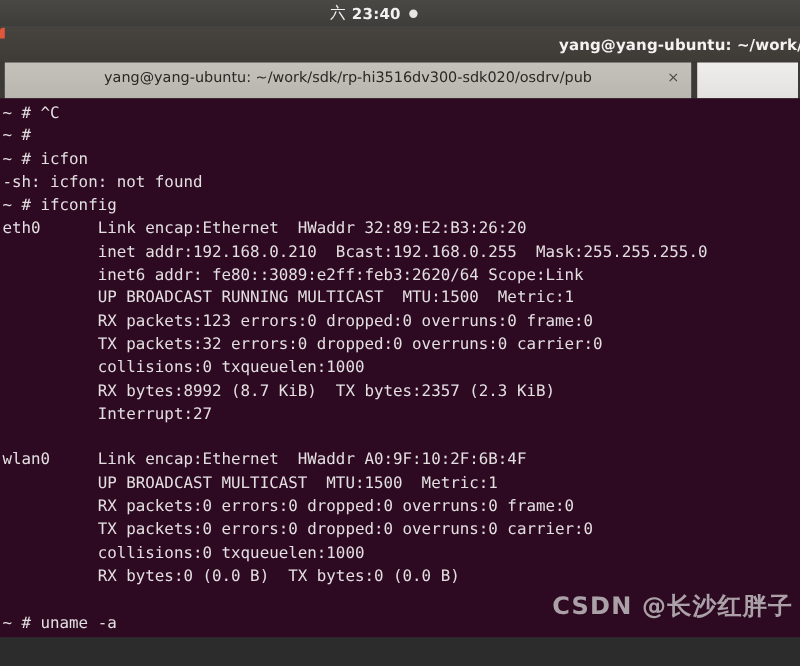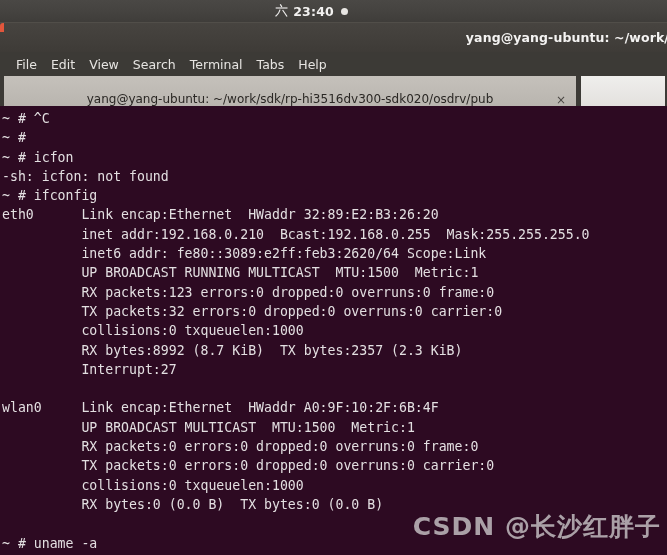--- a/index.html
+++ b/index.html
@@ -104,21 +104,21 @@
     background: #3c3a36;
     display: flex;
     align-items: flex-end;
     padding-left: 4px;
     box-sizing: border-box;
     overflow: hidden;
   }
   .tab {
     height: 36px;
     display: flex;
-    align-items: flex-end;
+    align-items: center;
     border-top-left-radius: 4px;
     border-top-right-radius: 4px;
     box-sizing: border-box;
     position: relative;
   }
   .tab-active {
     background: linear-gradient(to bottom, #c7c3bd 0%, #b9b5af 100%);
     width: 572px;
     justify-content: center;
     padding: 0 10px;
@@ -164,21 +164,21 @@
   }
   .term-line { height: 19.3px; }
 
   
   .watermark {
     position: absolute;
     right: 6px;
     bottom: 12px;
     color: rgba(255,255,255,0.62);
     font-family: "DejaVu Sans", sans-serif;
-    font-size: 25px;
+    font-size: 20px;
     font-weight: bold;
     letter-spacing: 1px;
     pointer-events: none;
     white-space: nowrap;
     text-shadow: 0 0 1px rgba(0,0,0,0.25);
   }
 </style>
 </head>
 <body>
 
@@ -190,29 +190,20 @@
   </div>
 </div>
 
 <div class="window">
 
   <div class="titlebar">
     <span class="titlebar-accent"></span>
     <span class="window-title">yang@yang-ubuntu: ~/work/</span>
   </div>
 
-  <div class="menubar">
-    <div class="menu-item">File</div>
-    <div class="menu-item">Edit</div>
-    <div class="menu-item">View</div>
-    <div class="menu-item">Search</div>
-    <div class="menu-item">Terminal</div>
-    <div class="menu-item">Tabs</div>
-    <div class="menu-item">Help</div>
-  </div>
 
   <div class="tabbar">
     <div class="tab tab-active">
       <span class="tab-label">yang@yang-ubuntu: ~/work/sdk/rp-hi3516dv300-sdk020/osdrv/pub</span>
       <span class="tab-close">×</span>
     </div>
     <div class="tab tab-inactive">
       <span class="tab-label"></span>
     </div>
   </div>

